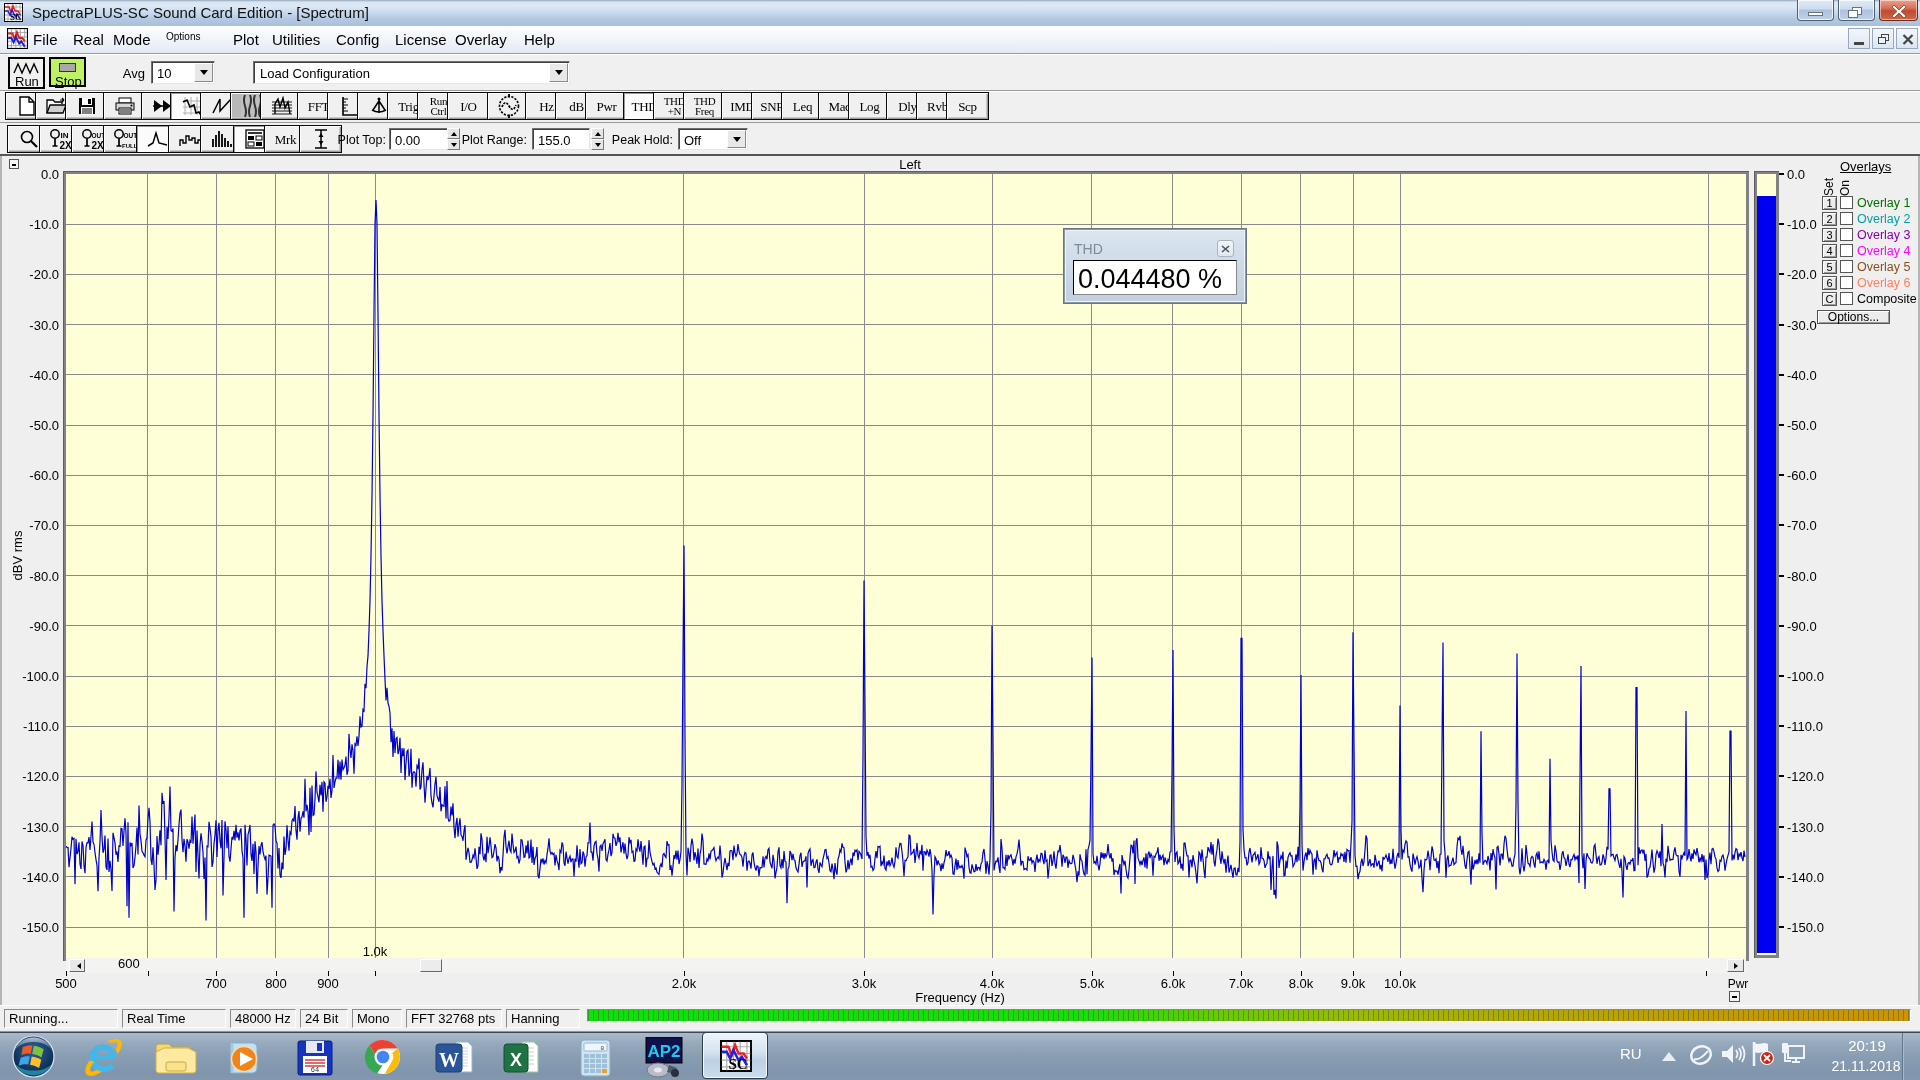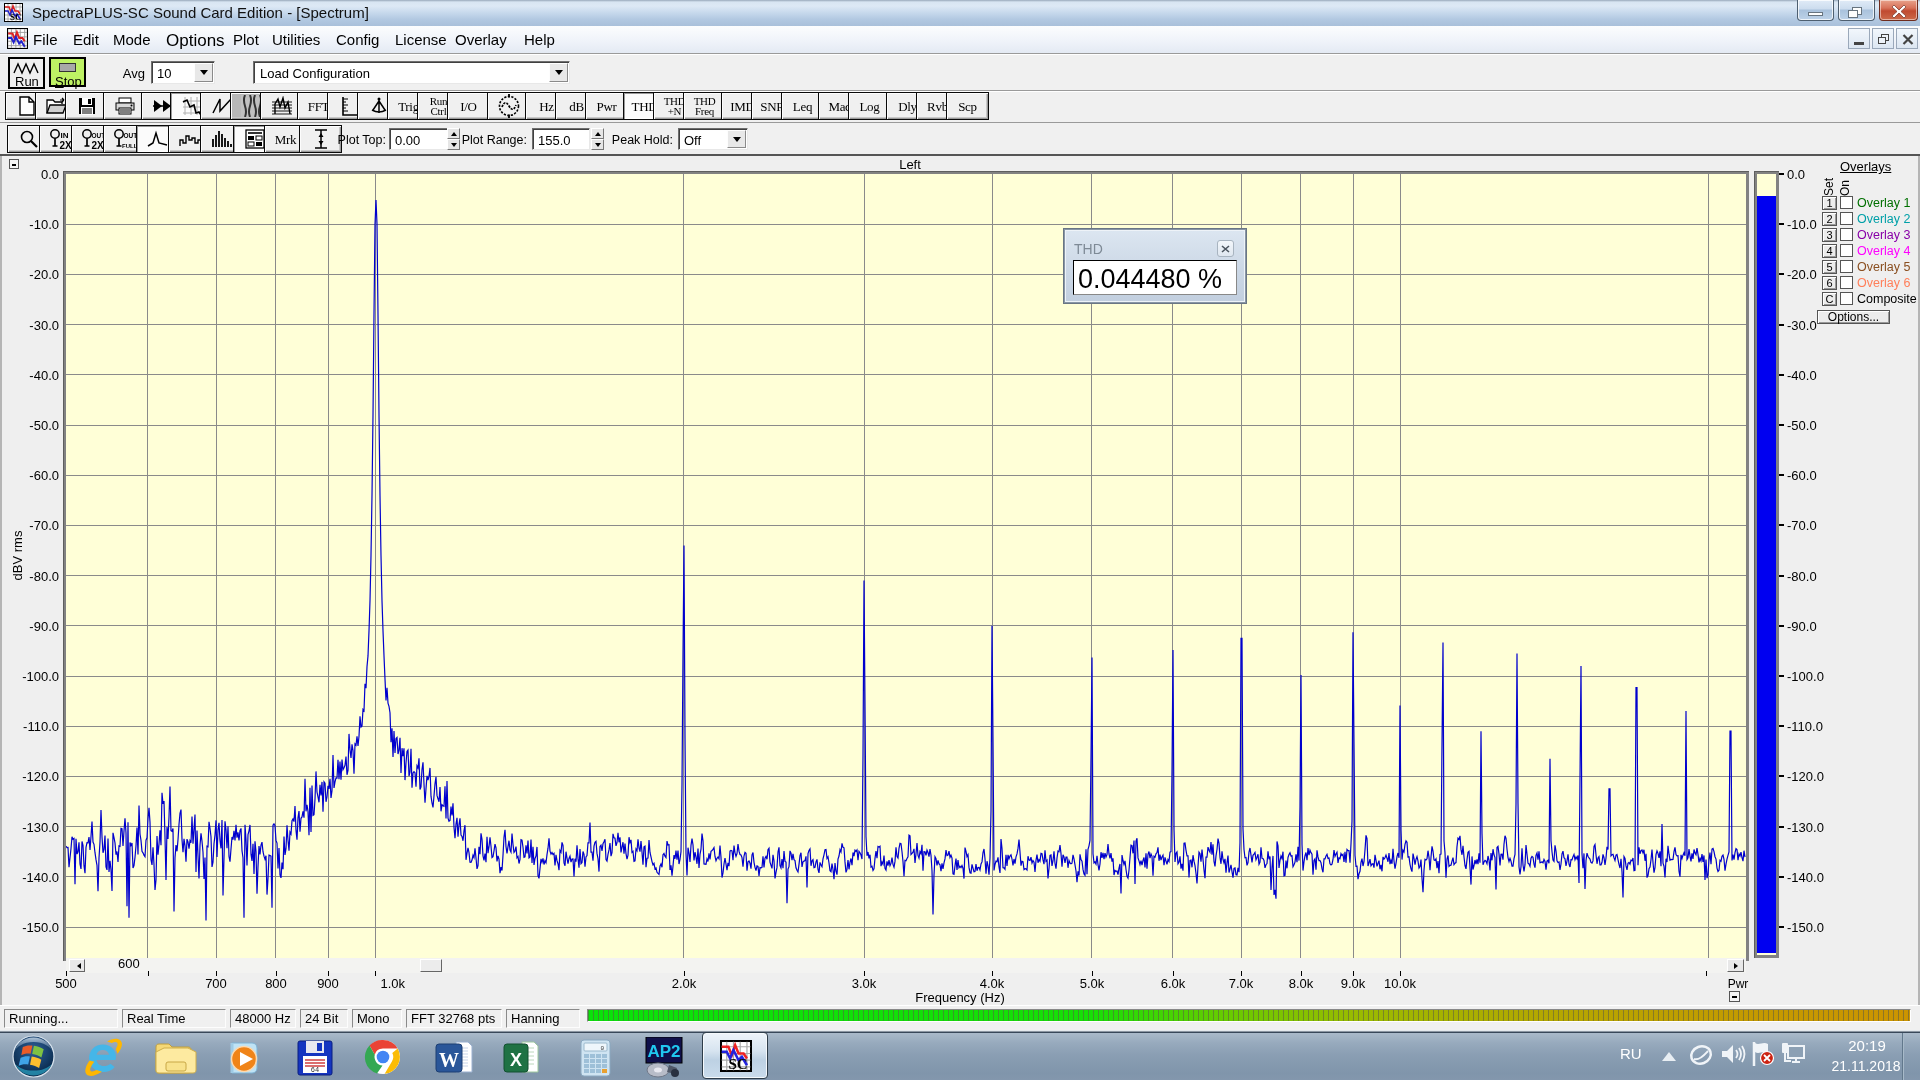--- a/index.html
+++ b/index.html
@@ -58,23 +58,23 @@
 <div class="abs" style="left:0;top:26px;width:1920px;height:41px;background:linear-gradient(180deg,#fcfdfe 0,#eef2f9 40%,#dfe6f1 78%,#d6deec 100%)">
  <div class="abs" style="left:7px;top:2px;width:21px;height:21px">
   <svg width="21" height="21" viewBox="0 0 19 19">
    <rect x="0.5" y="0.5" width="18" height="18" fill="#fff" stroke="#000"></rect>
    <path d="M4 1V18M8 1V18M12 1V18M16 1V18M1 4H18M1 8H18M1 12H18M1 16H18" stroke="#999" stroke-width="0.8"></path>
    <path d="M1 5h4l2 5 2-6 2 5h3l2 3" stroke="#d22" stroke-width="1.8" fill="none"></path>
    <path d="M1 9h3l2 4 2-5 3 6 2-2 3 5" stroke="#22c" stroke-width="1.8" fill="none"></path>
   </svg>
  </div>
  <div class="abs" style="left:33px;top:5px;font-size:15px;color:#000;letter-spacing:0.1px">File</div>
- <div class="abs" style="left:73px;top:5px;font-size:15px">Edit</div>
+ <div class="abs" style="left:73px;top:5px;font-size:15px">Real</div>
  <div class="abs" style="left:113px;top:5px;font-size:15px">Mode</div>
- <div class="abs" style="left:166px;top:5px;font-size:17px">Options</div>
+ <div class="abs" style="left:166px;top:5px;font-size:10px">Options</div>
  <div class="abs" style="left:233px;top:5px;font-size:15px">Plot</div>
  <div class="abs" style="left:272px;top:5px;font-size:15px">Utilities</div>
  <div class="abs" style="left:336px;top:5px;font-size:15px">Config</div>
  <div class="abs" style="left:395px;top:5px;font-size:15px">License</div>
  <div class="abs" style="left:455px;top:5px;font-size:15px">Overlay</div>
  <div class="abs" style="left:524px;top:5px;font-size:15px">Help</div>
  <div class="abs" style="left:1848px;top:2px;width:22px;height:21px;background:linear-gradient(180deg,#f2f7fc,#dce6f2);border:1px solid #9aa8ba">
   <div class="abs" style="left:5px;top:13px;width:10px;height:3px;background:#444"></div>
  </div>
  <div class="abs" style="left:1872px;top:2px;width:22px;height:21px;background:linear-gradient(180deg,#f2f7fc,#dce6f2);border:1px solid #9aa8ba">
@@ -350,21 +350,21 @@
 <div class="axlbl" style="left:36px;top:976px;width:60px;text-align:center">500</div>
 <div class="abs" style="left:148px;top:971px;width:1px;height:5px;background:#000"></div>
 <div class="axlbl" style="left:118px;top:956px;width:60px;text-align:left">600</div>
 <div class="abs" style="left:216px;top:971px;width:1px;height:5px;background:#000"></div>
 <div class="axlbl" style="left:186px;top:976px;width:60px;text-align:center">700</div>
 <div class="abs" style="left:276px;top:971px;width:1px;height:5px;background:#000"></div>
 <div class="axlbl" style="left:246px;top:976px;width:60px;text-align:center">800</div>
 <div class="abs" style="left:328px;top:971px;width:1px;height:5px;background:#000"></div>
 <div class="axlbl" style="left:298px;top:976px;width:60px;text-align:center">900</div>
 <div class="abs" style="left:375px;top:971px;width:1px;height:5px;background:#000"></div>
-<div class="axlbl" style="left:345px;top:976px;width:60px;text-align:right">1.0k</div>
+<div class="axlbl" style="left:345px;top:944px;width:60px;text-align:center">1.0k</div>
 <div class="abs" style="left:684px;top:971px;width:1px;height:5px;background:#000"></div>
 <div class="axlbl" style="left:654px;top:976px;width:60px;text-align:center">2.0k</div>
 <div class="abs" style="left:864px;top:971px;width:1px;height:5px;background:#000"></div>
 <div class="axlbl" style="left:834px;top:976px;width:60px;text-align:center">3.0k</div>
 <div class="abs" style="left:992px;top:971px;width:1px;height:5px;background:#000"></div>
 <div class="axlbl" style="left:962px;top:976px;width:60px;text-align:center">4.0k</div>
 <div class="abs" style="left:1092px;top:971px;width:1px;height:5px;background:#000"></div>
 <div class="axlbl" style="left:1062px;top:976px;width:60px;text-align:center">5.0k</div>
 <div class="abs" style="left:1173px;top:971px;width:1px;height:5px;background:#000"></div>
 <div class="axlbl" style="left:1143px;top:976px;width:60px;text-align:center">6.0k</div>

